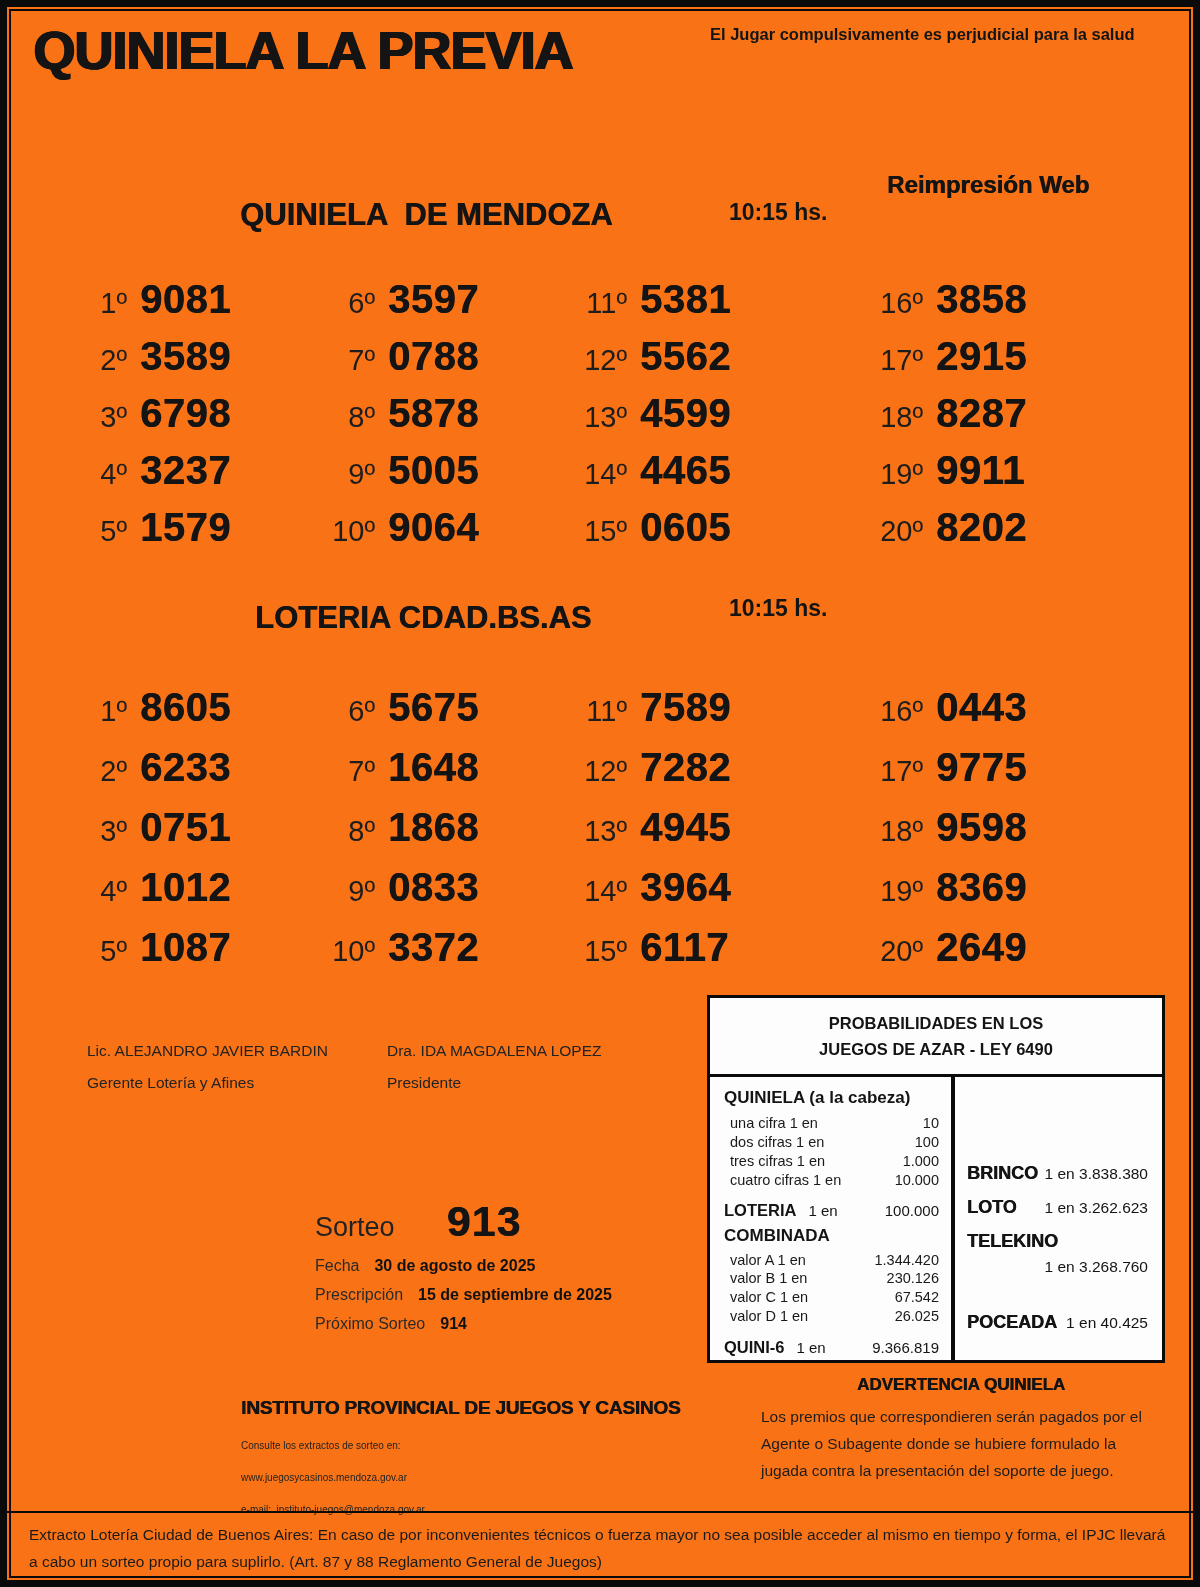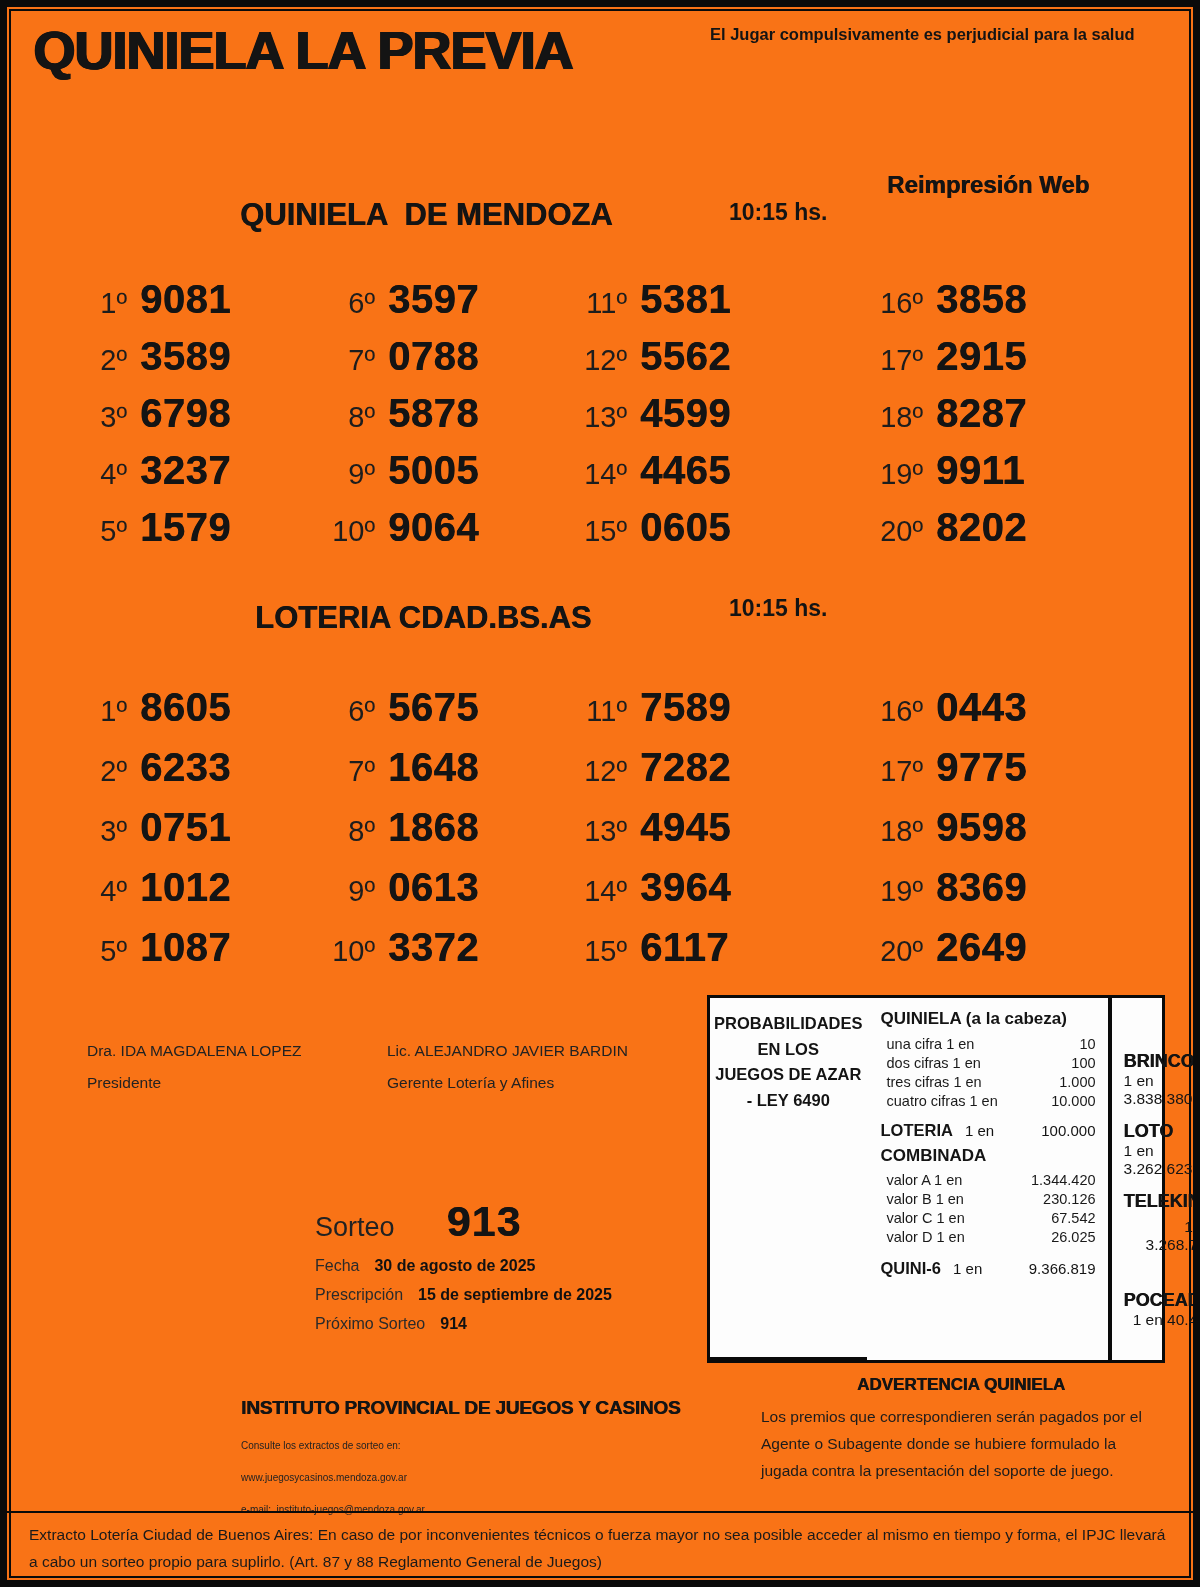--- a/index.html
+++ b/index.html
@@ -30,40 +30,40 @@
   .result-cell{display:flex;align-items:baseline;line-height:1;height:40px;}
   .pos{display:inline-block;width:58px;text-align:right;font-size:29px;color:#1d1d1d;flex:none;}
   .num{font-size:40px;margin-left:13px;letter-spacing:0.5px;}
 
   .signatures{position:absolute;left:80px;top:1035px;width:600px;display:flex;}
   .signatory{width:305px;font-size:15.5px;color:#222;}
   .sig-name{margin-bottom:14px;}
 
   
   .prob-box{position:absolute;left:700px;top:988px;width:458px;height:368px;
-    border:3px solid #0a0a0a;box-sizing:border-box;display:flex;background:#fdfdfd;}
+    border:3px solid #0a0a0a;box-sizing:border-box;display:flex;flex-direction:column;background:#fdfdfd;}
   .prob-header{border-bottom:3px solid #0a0a0a;text-align:center;padding:13px 4px 12px;
     font-size:16.5px;font-weight:bold;line-height:1.55;}
   .prob-body{flex:1;display:flex;min-height:0;}
   .prob-left{width:245px;box-sizing:border-box;padding:9px 12px 6px 14px;border-right:4px solid #0a0a0a;}
   .prob-right{flex:1;box-sizing:border-box;padding:6px 14px 6px 12px;display:flex;flex-direction:column;}
   .prob-sec-title{font-size:17px;font-weight:bold;margin:2px 0 6px;}
   .prob-row{display:flex;font-size:14.5px;line-height:1.3;color:#1a1a1a;}
   .prob-row .p-label{padding-left:6px;}
   .prob-row .p-value{margin-left:auto;}
   .mid-row{display:flex;align-items:baseline;font-size:15px;margin:11px 0 2px;}
   .mid-row .g-name{font-weight:bold;font-size:16.5px;}
   .mid-row .g-mid{margin-left:12px;text-align:center;}
   .mid-row .g-value{margin-left:auto;}
   .combinada-title{margin:6px 0 5px;}
   .quini-row{margin-top:12px;}
   .right-game{display:flex;flex-wrap:wrap;align-items:baseline;margin-top:13px;}
   .game-name{font-weight:bold;font-size:18px;text-shadow:0.4px 0 currentColor;}
   .game-value{margin-left:auto;font-size:15.5px;}
-  .prob-right div.right-game:nth-of-type(1){margin-top:47px;}
+  .prob-right div.right-game:nth-of-type(1){margin-top:80px;}
   .prob-right div.right-game:nth-of-type(3) .game-value{width:100%;text-align:right;margin-top:6px;}
   .prob-right div.right-game:nth-of-type(4){margin-top:36px;}
 
   
   .draw-info{position:absolute;left:308px;top:1190px;width:380px;}
   .sorteo-line{display:flex;align-items:baseline;}
   .sorteo-label{font-size:27px;color:#222;}
   .sorteo-number{font-size:43px;margin-left:52px;letter-spacing:1px;text-align:center;}
   .draw-row{display:flex;align-items:baseline;font-size:16px;margin-top:11px;color:#2a2a2a;}
   .draw-row .d-value{font-weight:bold;color:#111;margin-left:15px;}
@@ -261,21 +261,21 @@
         <span class="num heavy">9598</span>
       </div>
 
       <div class="result-cell">
         <span class="pos">4º</span>
         <span class="num heavy">1012</span>
       </div>
 
       <div class="result-cell">
         <span class="pos">9º</span>
-        <span class="num heavy">0613</span>
+        <span class="num heavy">0833</span>
       </div>
 
       <div class="result-cell">
         <span class="pos">14º</span>
         <span class="num heavy">3964</span>
       </div>
 
       <div class="result-cell">
         <span class="pos">19º</span>
         <span class="num heavy">8369</span>
@@ -296,29 +296,29 @@
         <span class="num heavy">6117</span>
       </div>
 
       <div class="result-cell">
         <span class="pos">20º</span>
         <span class="num heavy">2649</span>
       </div>
     </div>
 
   <div class="signatures">
+
+      <div class="signatory">
+        <div class="sig-name">Lic. ALEJANDRO JAVIER BARDIN</div>
+        <div class="sig-role">Gerente Lotería y Afines</div>
+      </div>
 
       <div class="signatory">
         <div class="sig-name">Dra. IDA MAGDALENA LOPEZ</div>
         <div class="sig-role">Presidente</div>
-      </div>
-
-      <div class="signatory">
-        <div class="sig-name">Lic. ALEJANDRO JAVIER BARDIN</div>
-        <div class="sig-role">Gerente Lotería y Afines</div>
       </div>
     </div>
 
   <div class="prob-box">
     <div class="prob-header">
       <div>PROBABILIDADES EN LOS</div>
       <div>JUEGOS DE AZAR - LEY 6490</div>
     </div>
     <div class="prob-body">
       <div class="prob-left">

